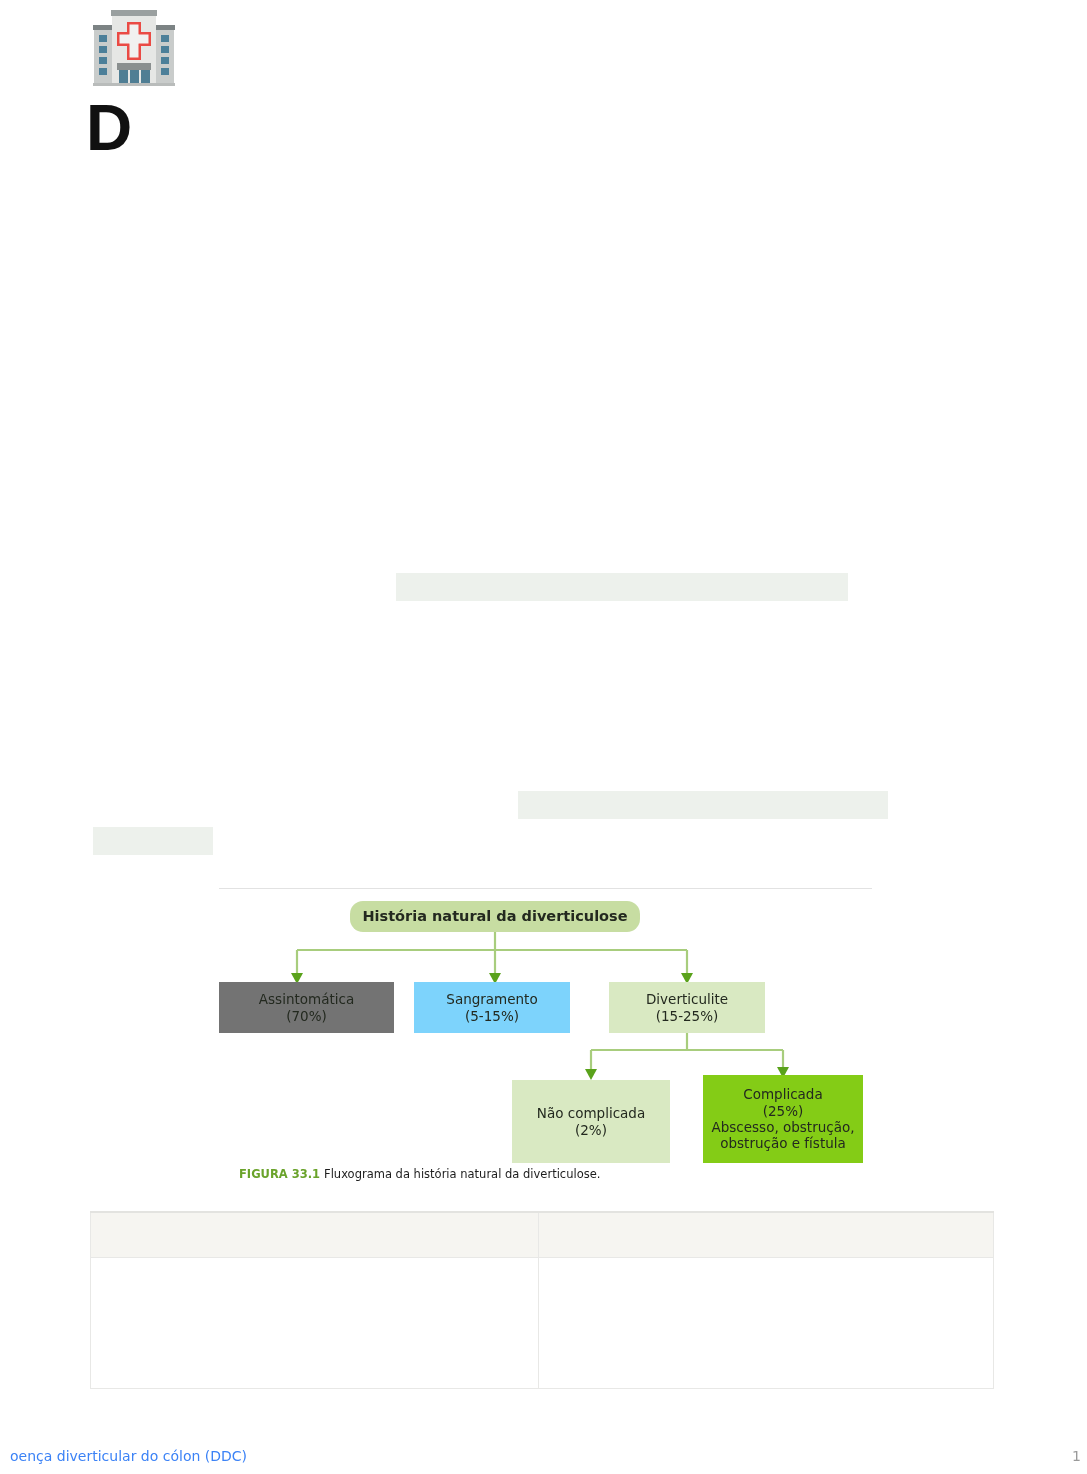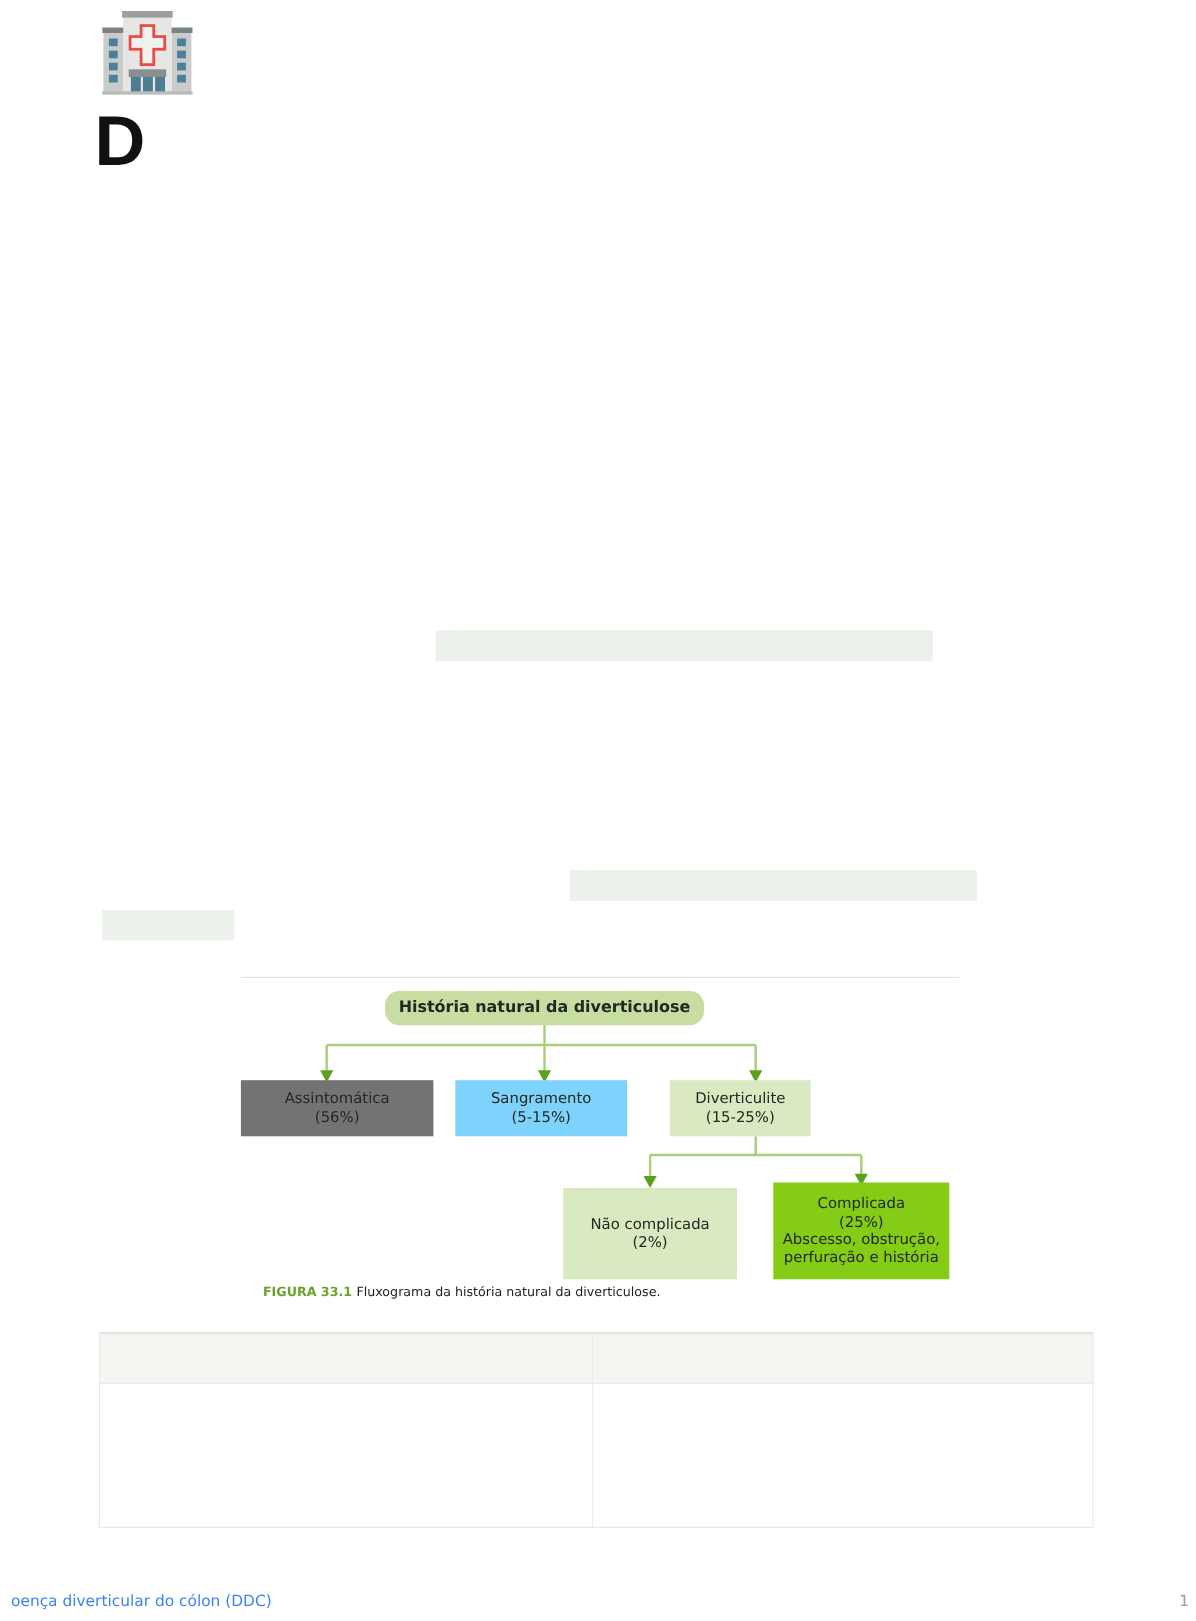--- a/index.html
+++ b/index.html
@@ -103,21 +103,21 @@
     font-size: 13.5px;
   }
   .box-sangr {
     left: 195px; top: 94px;
     width: 156px; height: 51px;
     background: #7dd3fc;
     font-size: 13.5px;
   }
   .box-divert {
     left: 390px; top: 94px;
-    width: 128px; height: 51px;
+    width: 156px; height: 51px;
     background: #d9e9c2;
     font-size: 13.5px;
   }
   .box-naocompl {
     left: 293px; top: 192px;
     width: 158px; height: 83px;
     background: #d9e9c2;
     font-size: 13.5px;
   }
   .box-compl {
@@ -283,21 +283,21 @@
 
     <div class="flow-box box-root">
       <div class="lines">
         <div>História natural da diverticulose</div>
       </div>
     </div>
 
     <div class="flow-box box-assint">
       <div class="lines">
         <div>Assintomática</div>
-        <div>(56%)</div>
+        <div>(70%)</div>
       </div>
     </div>
 
     <div class="flow-box box-sangr">
       <div class="lines">
         <div>Sangramento</div>
         <div>(5-15%)</div>
       </div>
     </div>
 
@@ -313,21 +313,21 @@
         <div>Não complicada</div>
         <div>(2%)</div>
       </div>
     </div>
 
     <div class="flow-box box-compl">
       <div class="lines">
         <div>Complicada</div>
         <div>(25%)</div>
         <div>Abscesso, obstrução,</div>
-        <div>perfuração e história</div>
+        <div>obstrução e fístula</div>
       </div>
     </div>
 
     <div class="fig-caption">
       <span class="fig-label">FIGURA 33.1</span><span>Fluxograma da história natural da diverticulose.</span>
     </div>
   </div>
 
   <table class="data-table">
     <colgroup>

